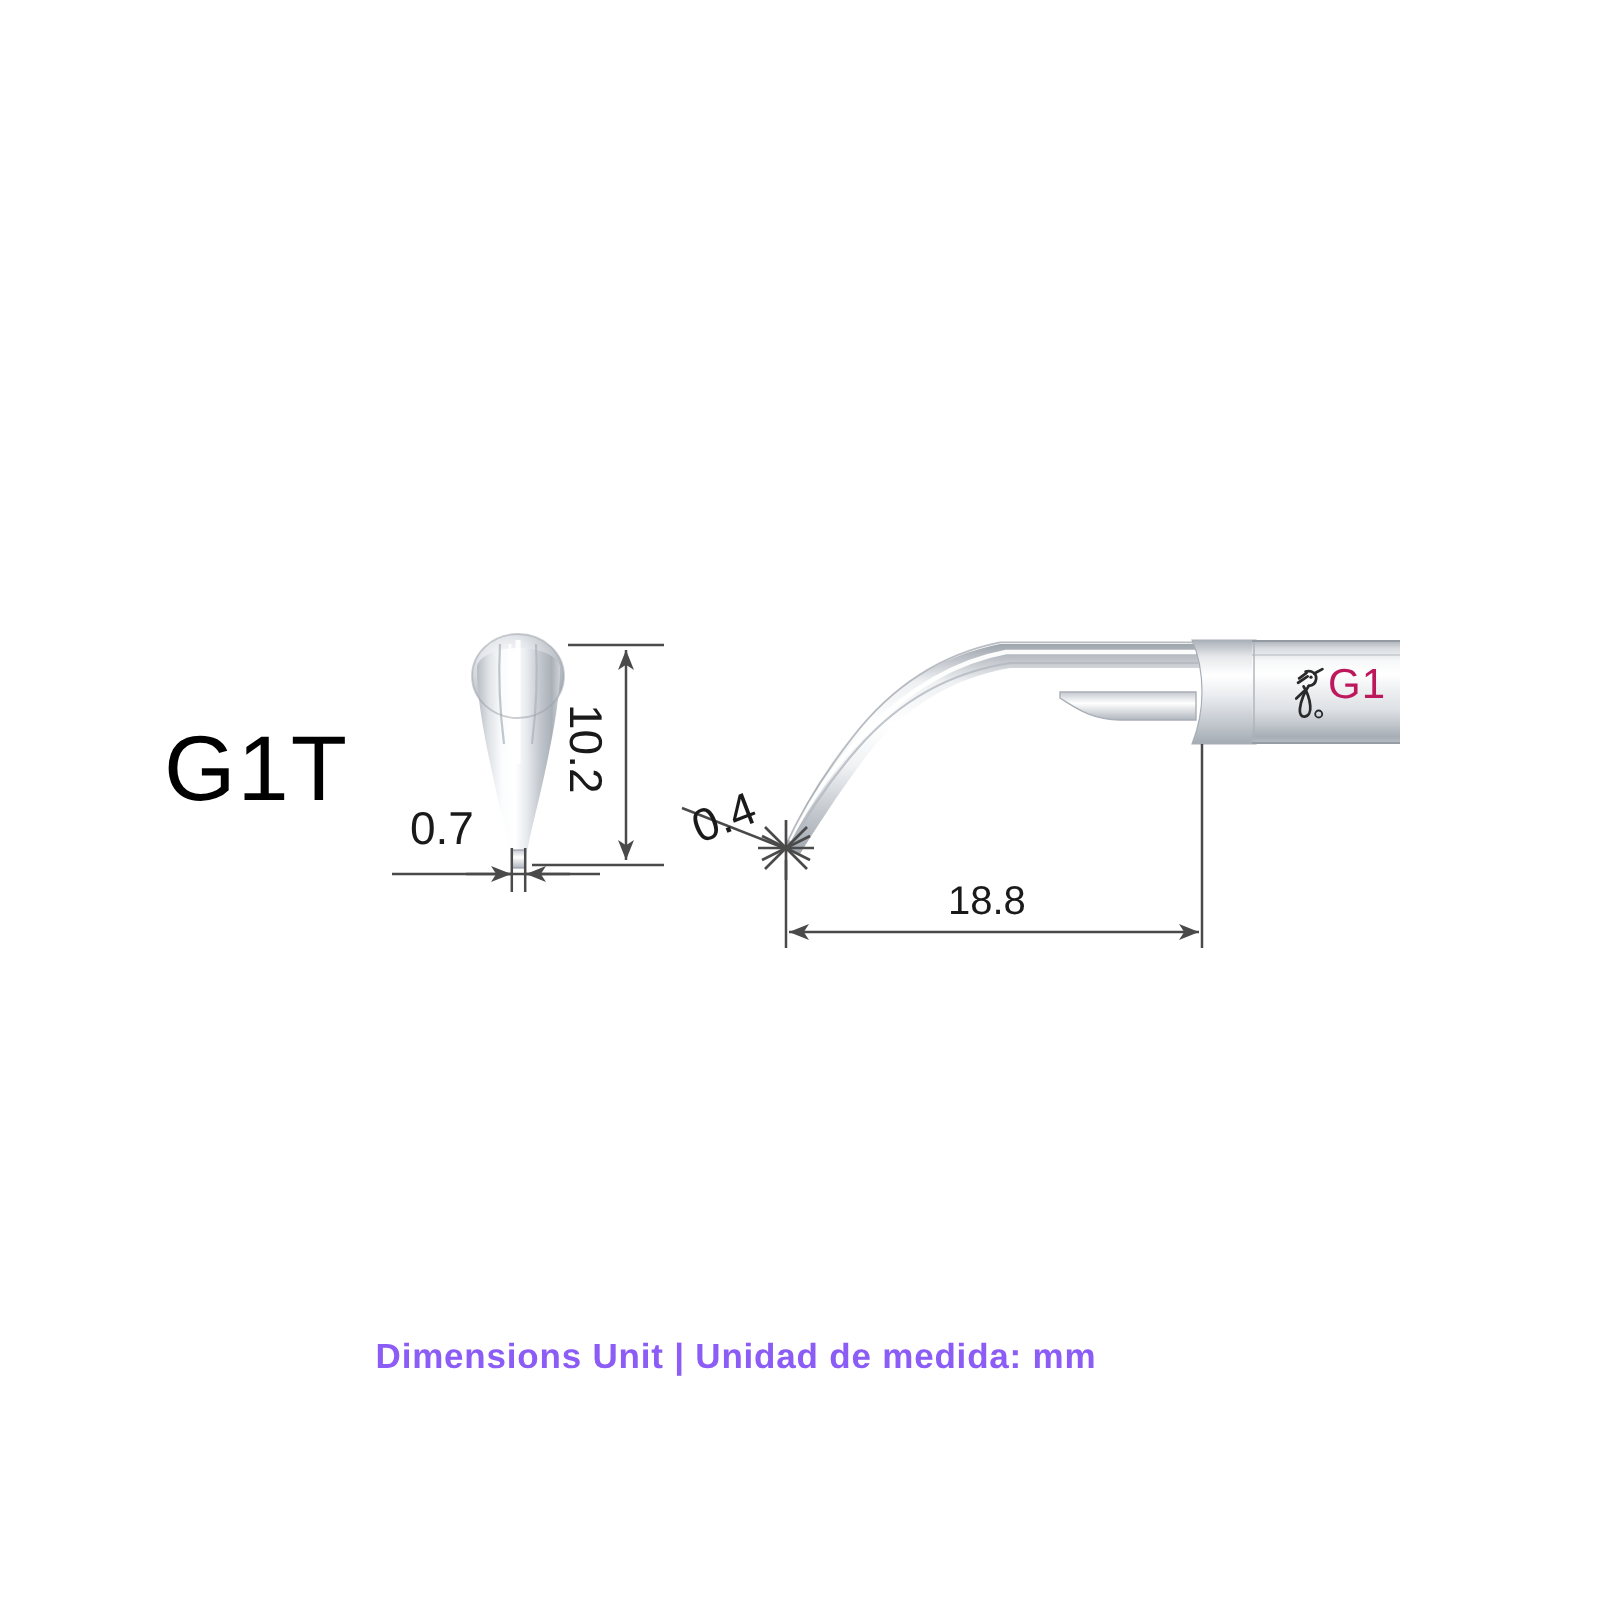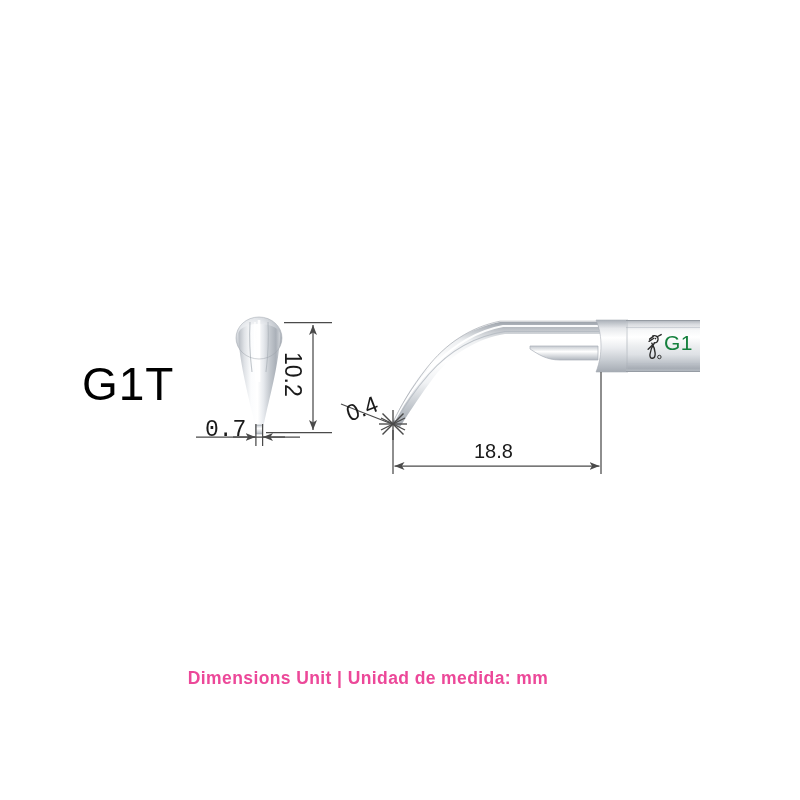--- a/index.html
+++ b/index.html
@@ -39,55 +39,55 @@
   
   .caption {
     position: absolute;
     left: 0;
     top: 668px;
     width: 736px;
     text-align: center;
     font-size: 17.5px;
     font-weight: 600;
     letter-spacing: 0.4px;
-    color: #ec4899;
+    color: #8b5cf6;
     white-space: nowrap;
   }
 
   
   .dim {
     position: absolute;
     font-size: 23px;
     font-weight: 400;
     color: #1a1a1a;
     white-space: nowrap;
     line-height: 1;
   }
-  .dim-07 { left: 205px; top: 419px; font-family: Liberation Mono, monospace; }
+  .dim-07 { left: 205px; top: 403px; }
   .dim-102 {
     left: 304px;
     top: 352px;
     transform: rotate(90deg);
     transform-origin: left top;
   }
   .dim-04 {
     left: 343px;
     top: 404px;
     transform: rotate(-21deg);
     transform-origin: left top;
   }
   .dim-188 { left: 474px; top: 441px; font-size: 20px; }
 
   
   .shaft-mark {
     position: absolute;
     left: 664px;
     top: 331px;
     font-size: 21px;
-    color: #15803d;
+    color: #be185d;
     letter-spacing: 0.5px;
     white-space: nowrap;
   }
 
   svg { display: block; }
   .svg-layer {
     position: absolute;
     left: 0; top: 0;
     width: 800px; height: 800px;
     pointer-events: none;

